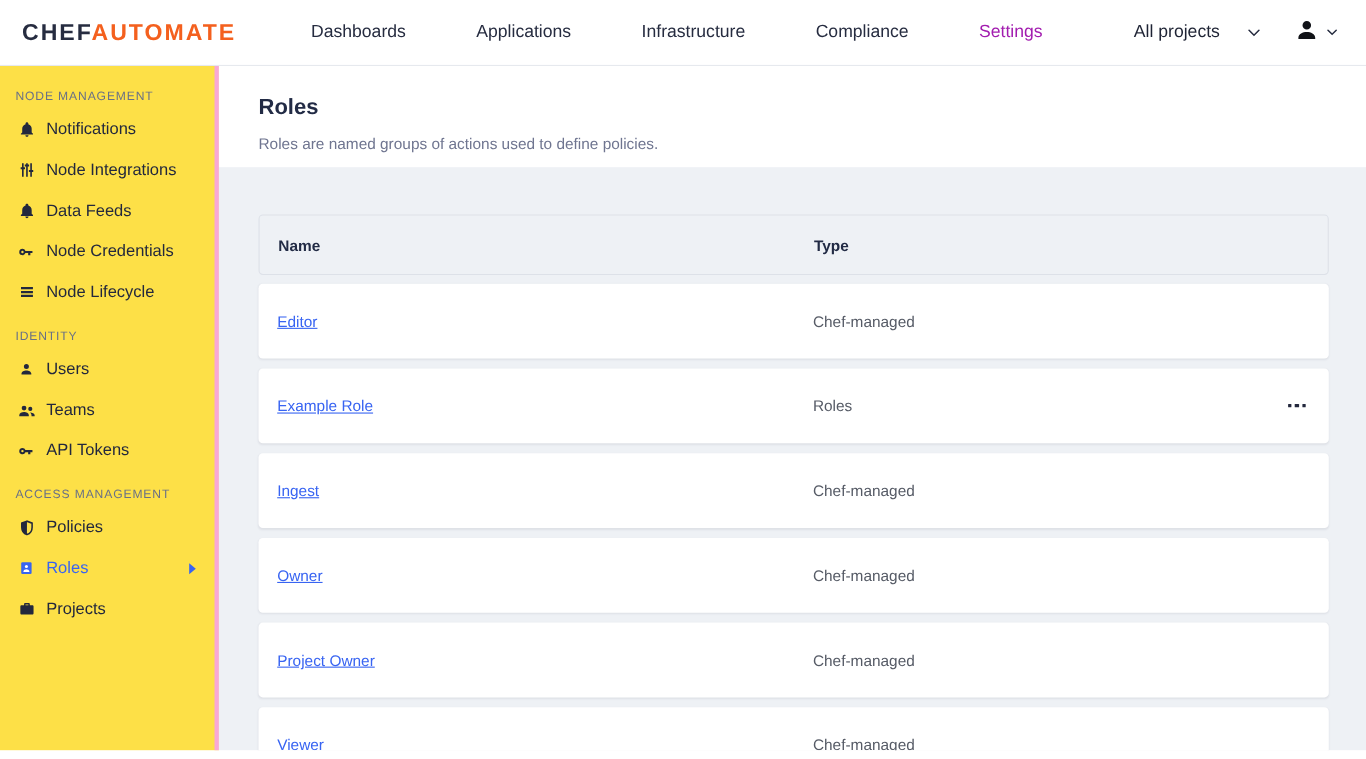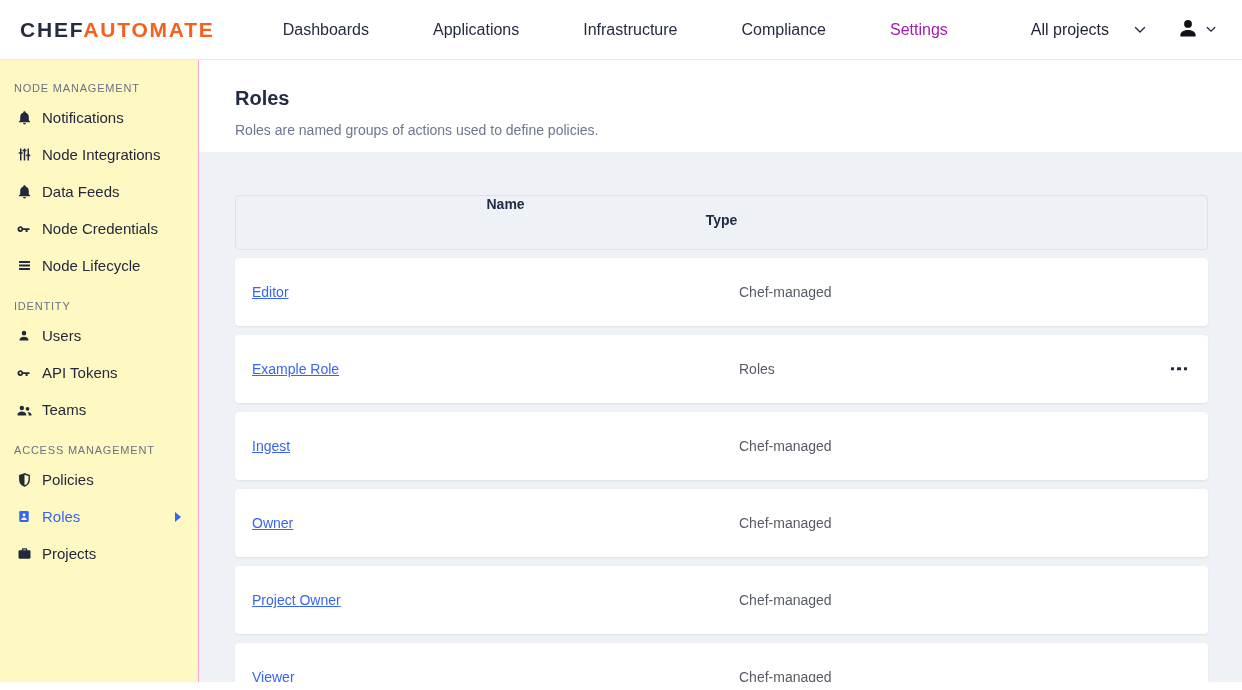--- a/index.html
+++ b/index.html
@@ -43,22 +43,22 @@
   .projects-label { font-size: 16px; color: #1e2334; }
   .user-menu { display: flex; align-items: center; gap: 6px; cursor: pointer; }
   .chev { display: inline-flex; }
 
   
   .shell { display: flex; height: 622px; }
 
   
   .sidebar {
     width: 199px;
-    background: #fef9c3;
-    border-right: 1px solid #f9a8d4;
+    background: #fde047;
+    border-right: 4px solid #f9a8d4;
     padding-top: 6px;
     flex: none;
   }
   .side-label {
     font-size: 11px;
     color: #697086;
     letter-spacing: 0.8px;
     margin: 16px 14px 5px;
     white-space: nowrap;
   }
@@ -104,21 +104,20 @@
   .t-head {
     height: 55px;
     border: 1px solid #dde1e8;
     border-radius: 4px;
     display: flex;
     align-items: center;
     font-size: 14px;
     font-weight: 700;
     color: #222b45;
     margin-bottom: 8px;
-    flex-direction: column;
   }
   .t-row {
     height: 68px;
     background: #ffffff;
     border-radius: 4px;
     box-shadow: 0 1px 2px rgba(40,44,63,0.08);
     display: flex;
     align-items: center;
     margin-bottom: 9px;
     font-size: 14px;
@@ -236,34 +235,34 @@
       <span class="icn">
         <svg width="14" height="15" viewBox="0 0 16 16" fill="currentColor">
             <path d="M8 7.9a2.6 2.6 0 1 0 0-5.2 2.6 2.6 0 0 0 0 5.2zm0 1.5c-2.4 0-5.1 1.2-5.1 3.5v.8h10.2v-.8c0-2.3-2.7-3.5-5.1-3.5z"></path>
           </svg>
       </span>
       <span>Users</span>
     </div>
 
     <div class="side-item">
       <span class="icn">
+        <svg width="17" height="14" viewBox="0 0 18 14" fill="currentColor">
+            <path d="M6.2 7.2a2.3 2.3 0 1 0 0-4.6 2.3 2.3 0 0 0 0 4.6zm6 .5a2 2 0 1 0 0-4 2 2 0 0 0 0 4zM6.2 8.7c-2.1 0-4.6 1.05-4.6 3.1v1h9.2v-1c0-2.05-2.5-3.1-4.6-3.1zm5.6.5c.95.7 1.6 1.6 1.6 2.6v1h3v-1c0-1.65-2.3-2.5-4.6-2.6z"></path>
+          </svg>
+      </span>
+      <span>Teams</span>
+    </div>
+
+    <div class="side-item">
+      <span class="icn">
         <svg width="16" height="16" viewBox="0 0 16 16" fill="currentColor">
             <path fill-rule="evenodd" d="M4.4 5.2a2.9 2.9 0 1 0 2.73 3.9h2.47v1.9h2V9.1h1.9V7.2H7.13A2.9 2.9 0 0 0 4.4 5.2zm0 1.8a1.1 1.1 0 1 1 0 2.2 1.1 1.1 0 0 1 0-2.2z"></path>
           </svg>
       </span>
       <span>API Tokens</span>
-    </div>
-
-    <div class="side-item">
-      <span class="icn">
-        <svg width="17" height="14" viewBox="0 0 18 14" fill="currentColor">
-            <path d="M6.2 7.2a2.3 2.3 0 1 0 0-4.6 2.3 2.3 0 0 0 0 4.6zm6 .5a2 2 0 1 0 0-4 2 2 0 0 0 0 4zM6.2 8.7c-2.1 0-4.6 1.05-4.6 3.1v1h9.2v-1c0-2.05-2.5-3.1-4.6-3.1zm5.6.5c.95.7 1.6 1.6 1.6 2.6v1h3v-1c0-1.65-2.3-2.5-4.6-2.6z"></path>
-          </svg>
-      </span>
-      <span>Teams</span>
     </div>
 
     <div class="side-label">ACCESS MANAGEMENT</div>
 
     <div class="side-item">
       <span class="icn">
         <svg width="15" height="16" viewBox="0 0 16 16">
             <path d="M8 1.4 3 3.3v3.9c0 3.3 2.1 6.3 5 7.2 2.9-.9 5-3.9 5-7.2V3.3L8 1.4z" fill="none" stroke="currentColor" stroke-width="1.5"></path>
             <path d="M8 1.4 3 3.3v3.9c0 3.3 2.1 6.3 5 7.2V1.4z" fill="currentColor"></path>
           </svg>

